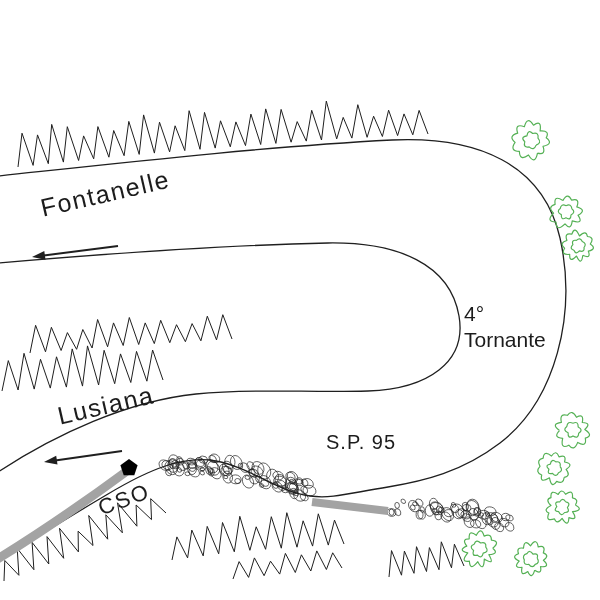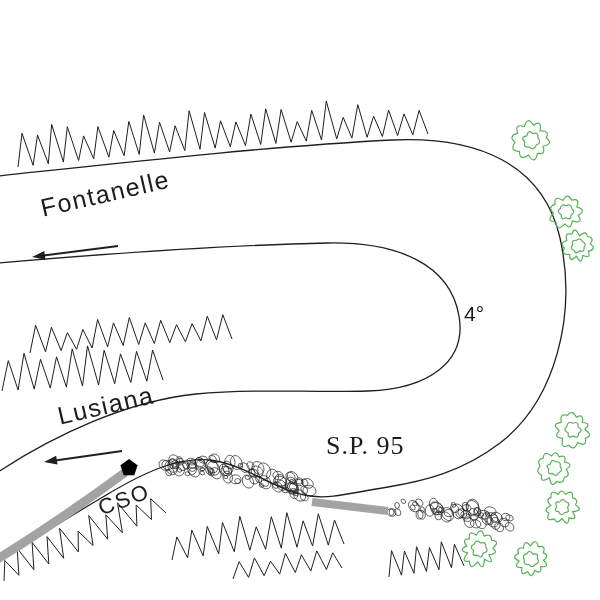--- a/index.html
+++ b/index.html
@@ -14,21 +14,21 @@
   .label{
     position:absolute;
     color:#1c1c1c;
     white-space:nowrap;
     font-family:"Liberation Sans", sans-serif;
   }
   #lbl-fontanelle{left:41px;top:194px;font-size:25px;letter-spacing:1.5px;transform:rotate(-13deg);transform-origin:0 50%;}
   #lbl-lusiana{left:58px;top:402px;font-size:25px;letter-spacing:1.5px;transform:rotate(-13deg);transform-origin:0 50%;}
   #lbl-tornante{left:464px;top:301px;font-size:21px;line-height:26px;}
   #lbl-tornante span{display:block;}
-  #lbl-sp95{left:326px;top:431px;font-size:26px;letter-spacing:1px;font-family:Liberation Serif, serif;}
+  #lbl-sp95{left:326px;top:431px;font-size:20px;letter-spacing:1px;}
   #lbl-cso{left:99px;top:496px;font-size:22px;letter-spacing:2px;transform:rotate(-20deg);transform-origin:0 50%;}
 </style>
 </head>
 <body>
 
 <div class="stage">
   <svg id="map-svg" width="600" height="600" viewBox="0 0 600 600">
     <g id="g-road">
       <path id="road-outer" d="M -2 176 C 120 163 260 147 392 140 C 478 136 543 164 560 238 C 577 314 556 400 500 443 C 462 472 424 481 388 487 C 350 493 332 499 310 496 C 278 492 252 468 216 461 C 183 455 148 470 108 494 C 62 521 28 543 -2 560" fill="none" stroke="#1f1f1f" stroke-width="1.3"></path>
       <path id="road-inner" d="M -2 263 C 115 253 235 245 328 243 C 398 242 450 264 459 316 C 467 362 428 389 368 391 C 308 393 258 388 196 394 C 128 401 56 434 -2 472" fill="none" stroke="#1f1f1f" stroke-width="1.3"></path>
@@ -72,16 +72,17 @@
           <line x1="122" y1="451" x2="49.94121077690129" y2="461.16213694171904" stroke="#1f1f1f" stroke-width="2"></line>
           <polygon points="44,462 56.2,455.7 57.5,464.6" fill="#1f1f1f"></polygon>
         </g>
       </g>
   </svg>
 
   <div class="label" id="lbl-fontanelle">Fontanelle</div>
   <div class="label" id="lbl-lusiana">Lusiana</div>
   <div class="label" id="lbl-tornante">
     <span>4°</span>
+    <span>Tornante</span>
   </div>
   <div class="label" id="lbl-sp95">S.P. 95</div>
   <div class="label" id="lbl-cso">CSO</div>
 </div>
 
 </body></html>

